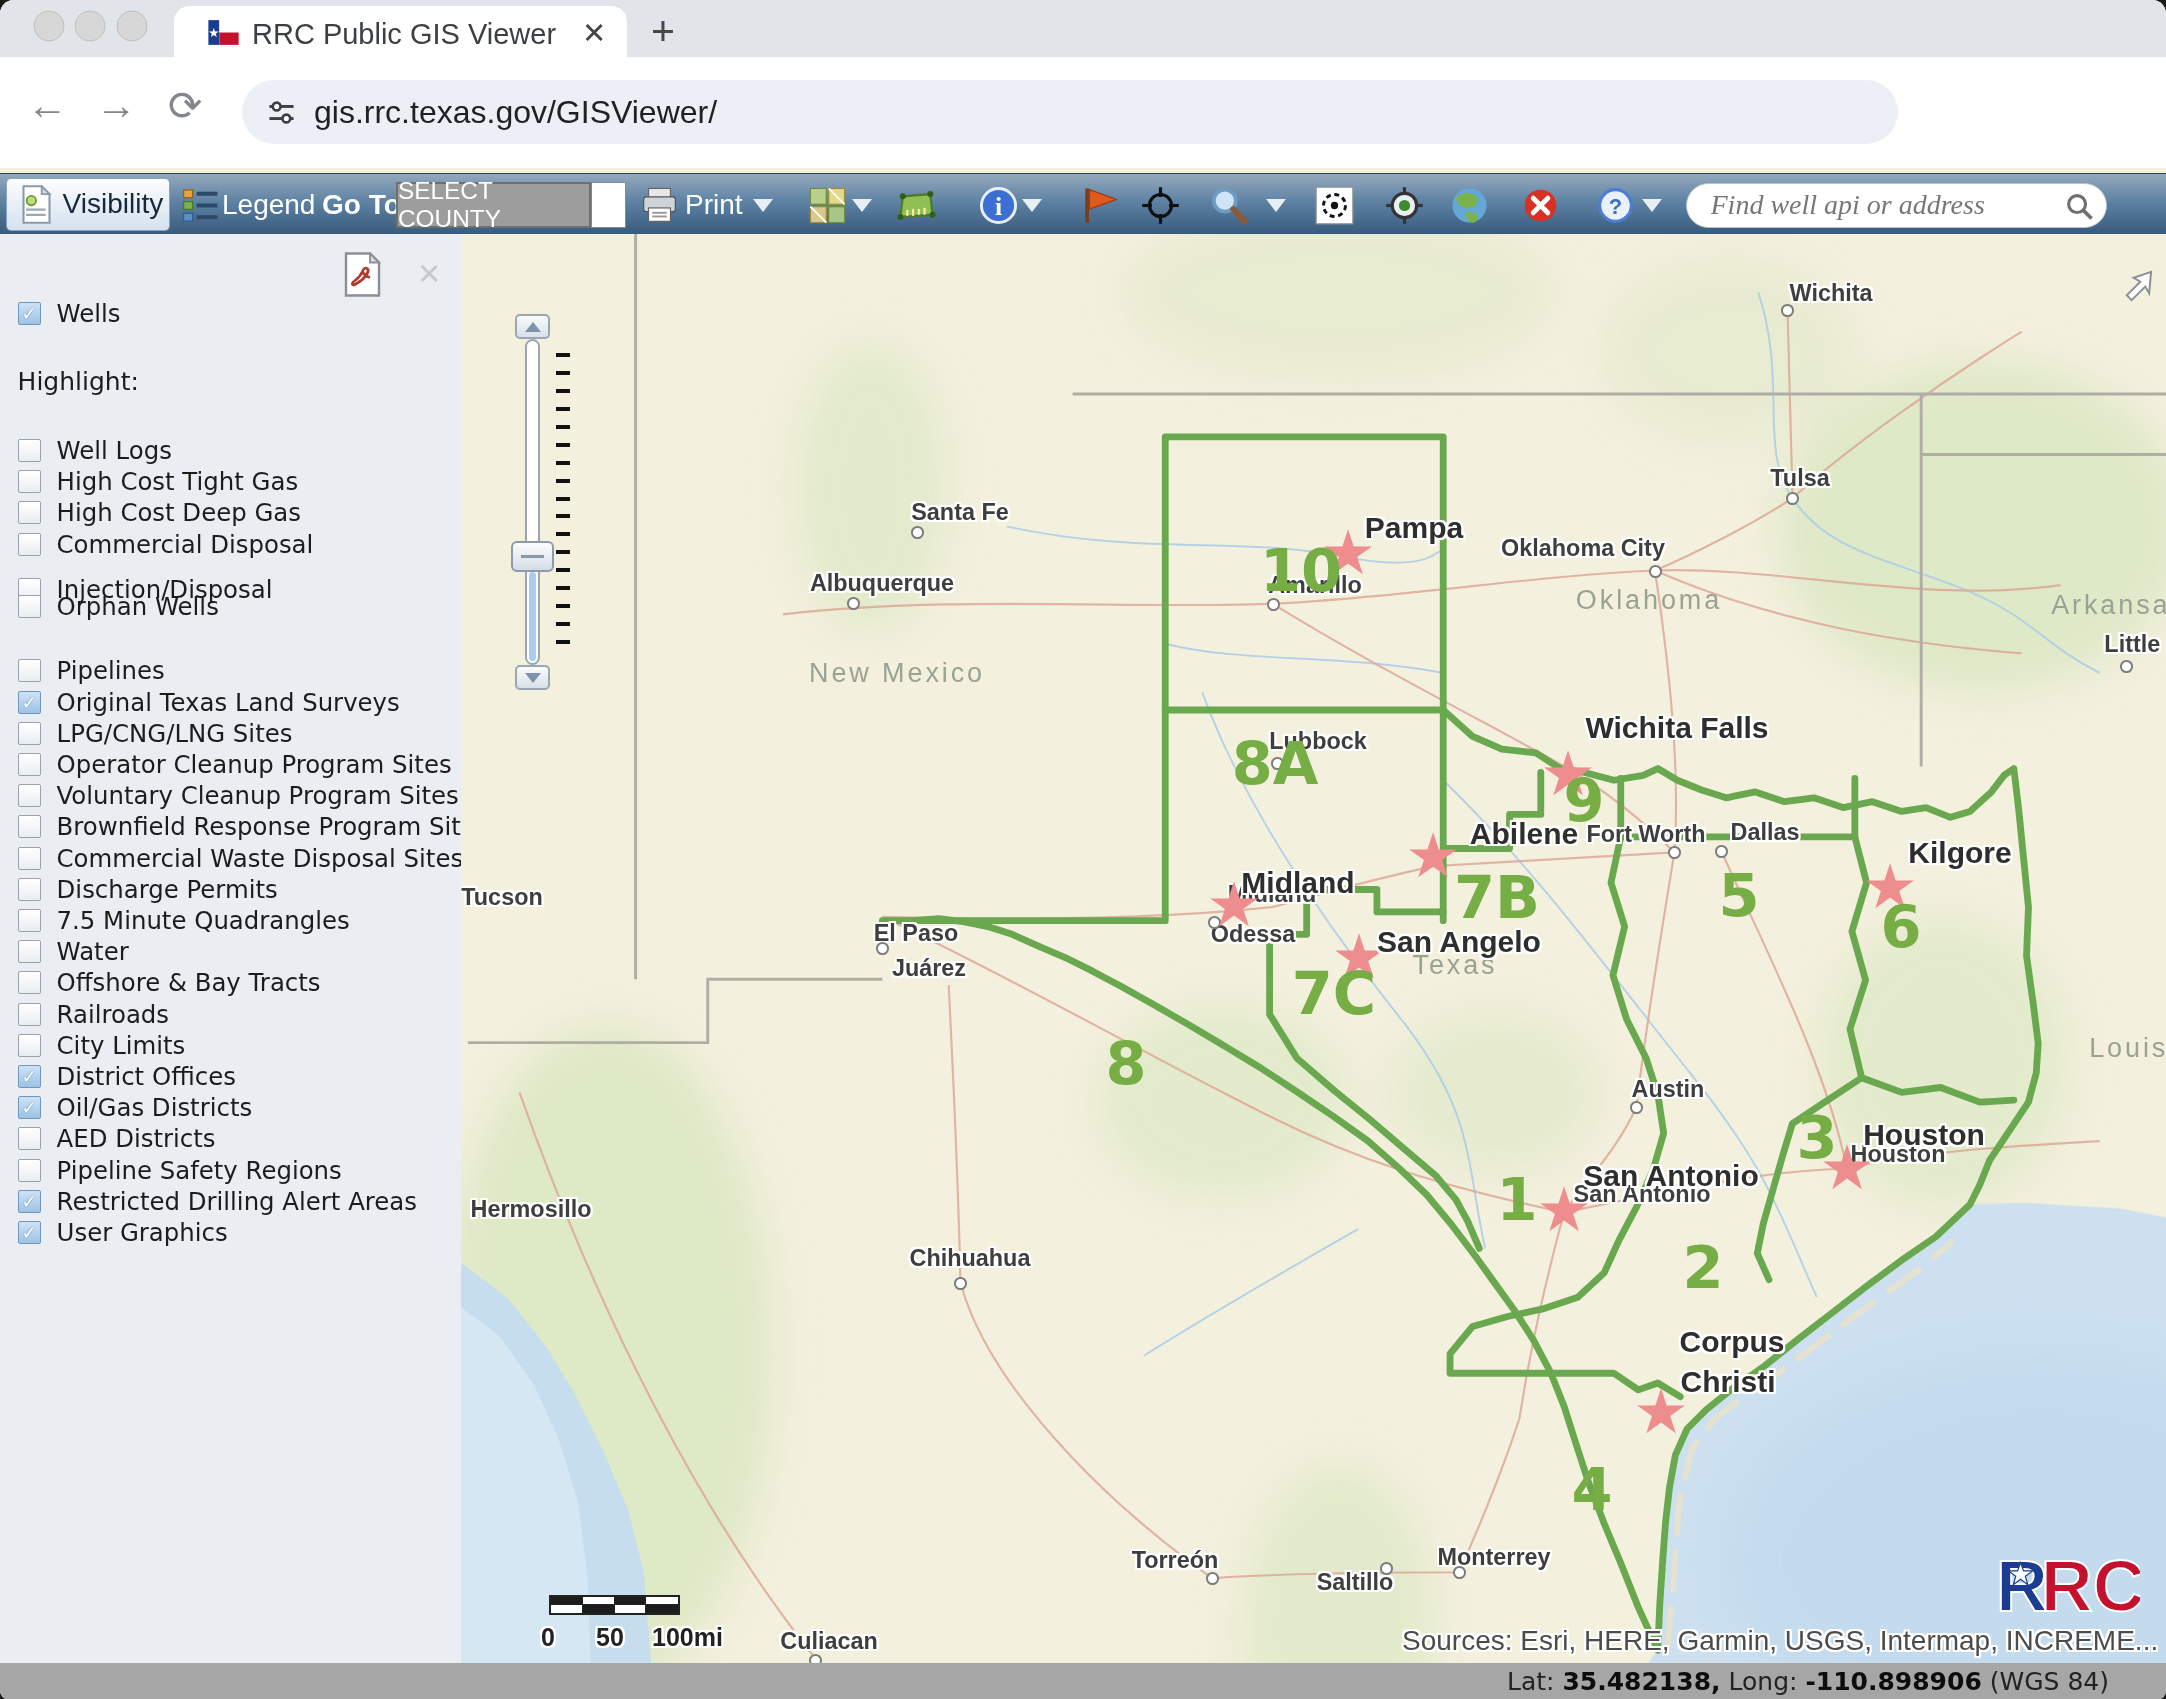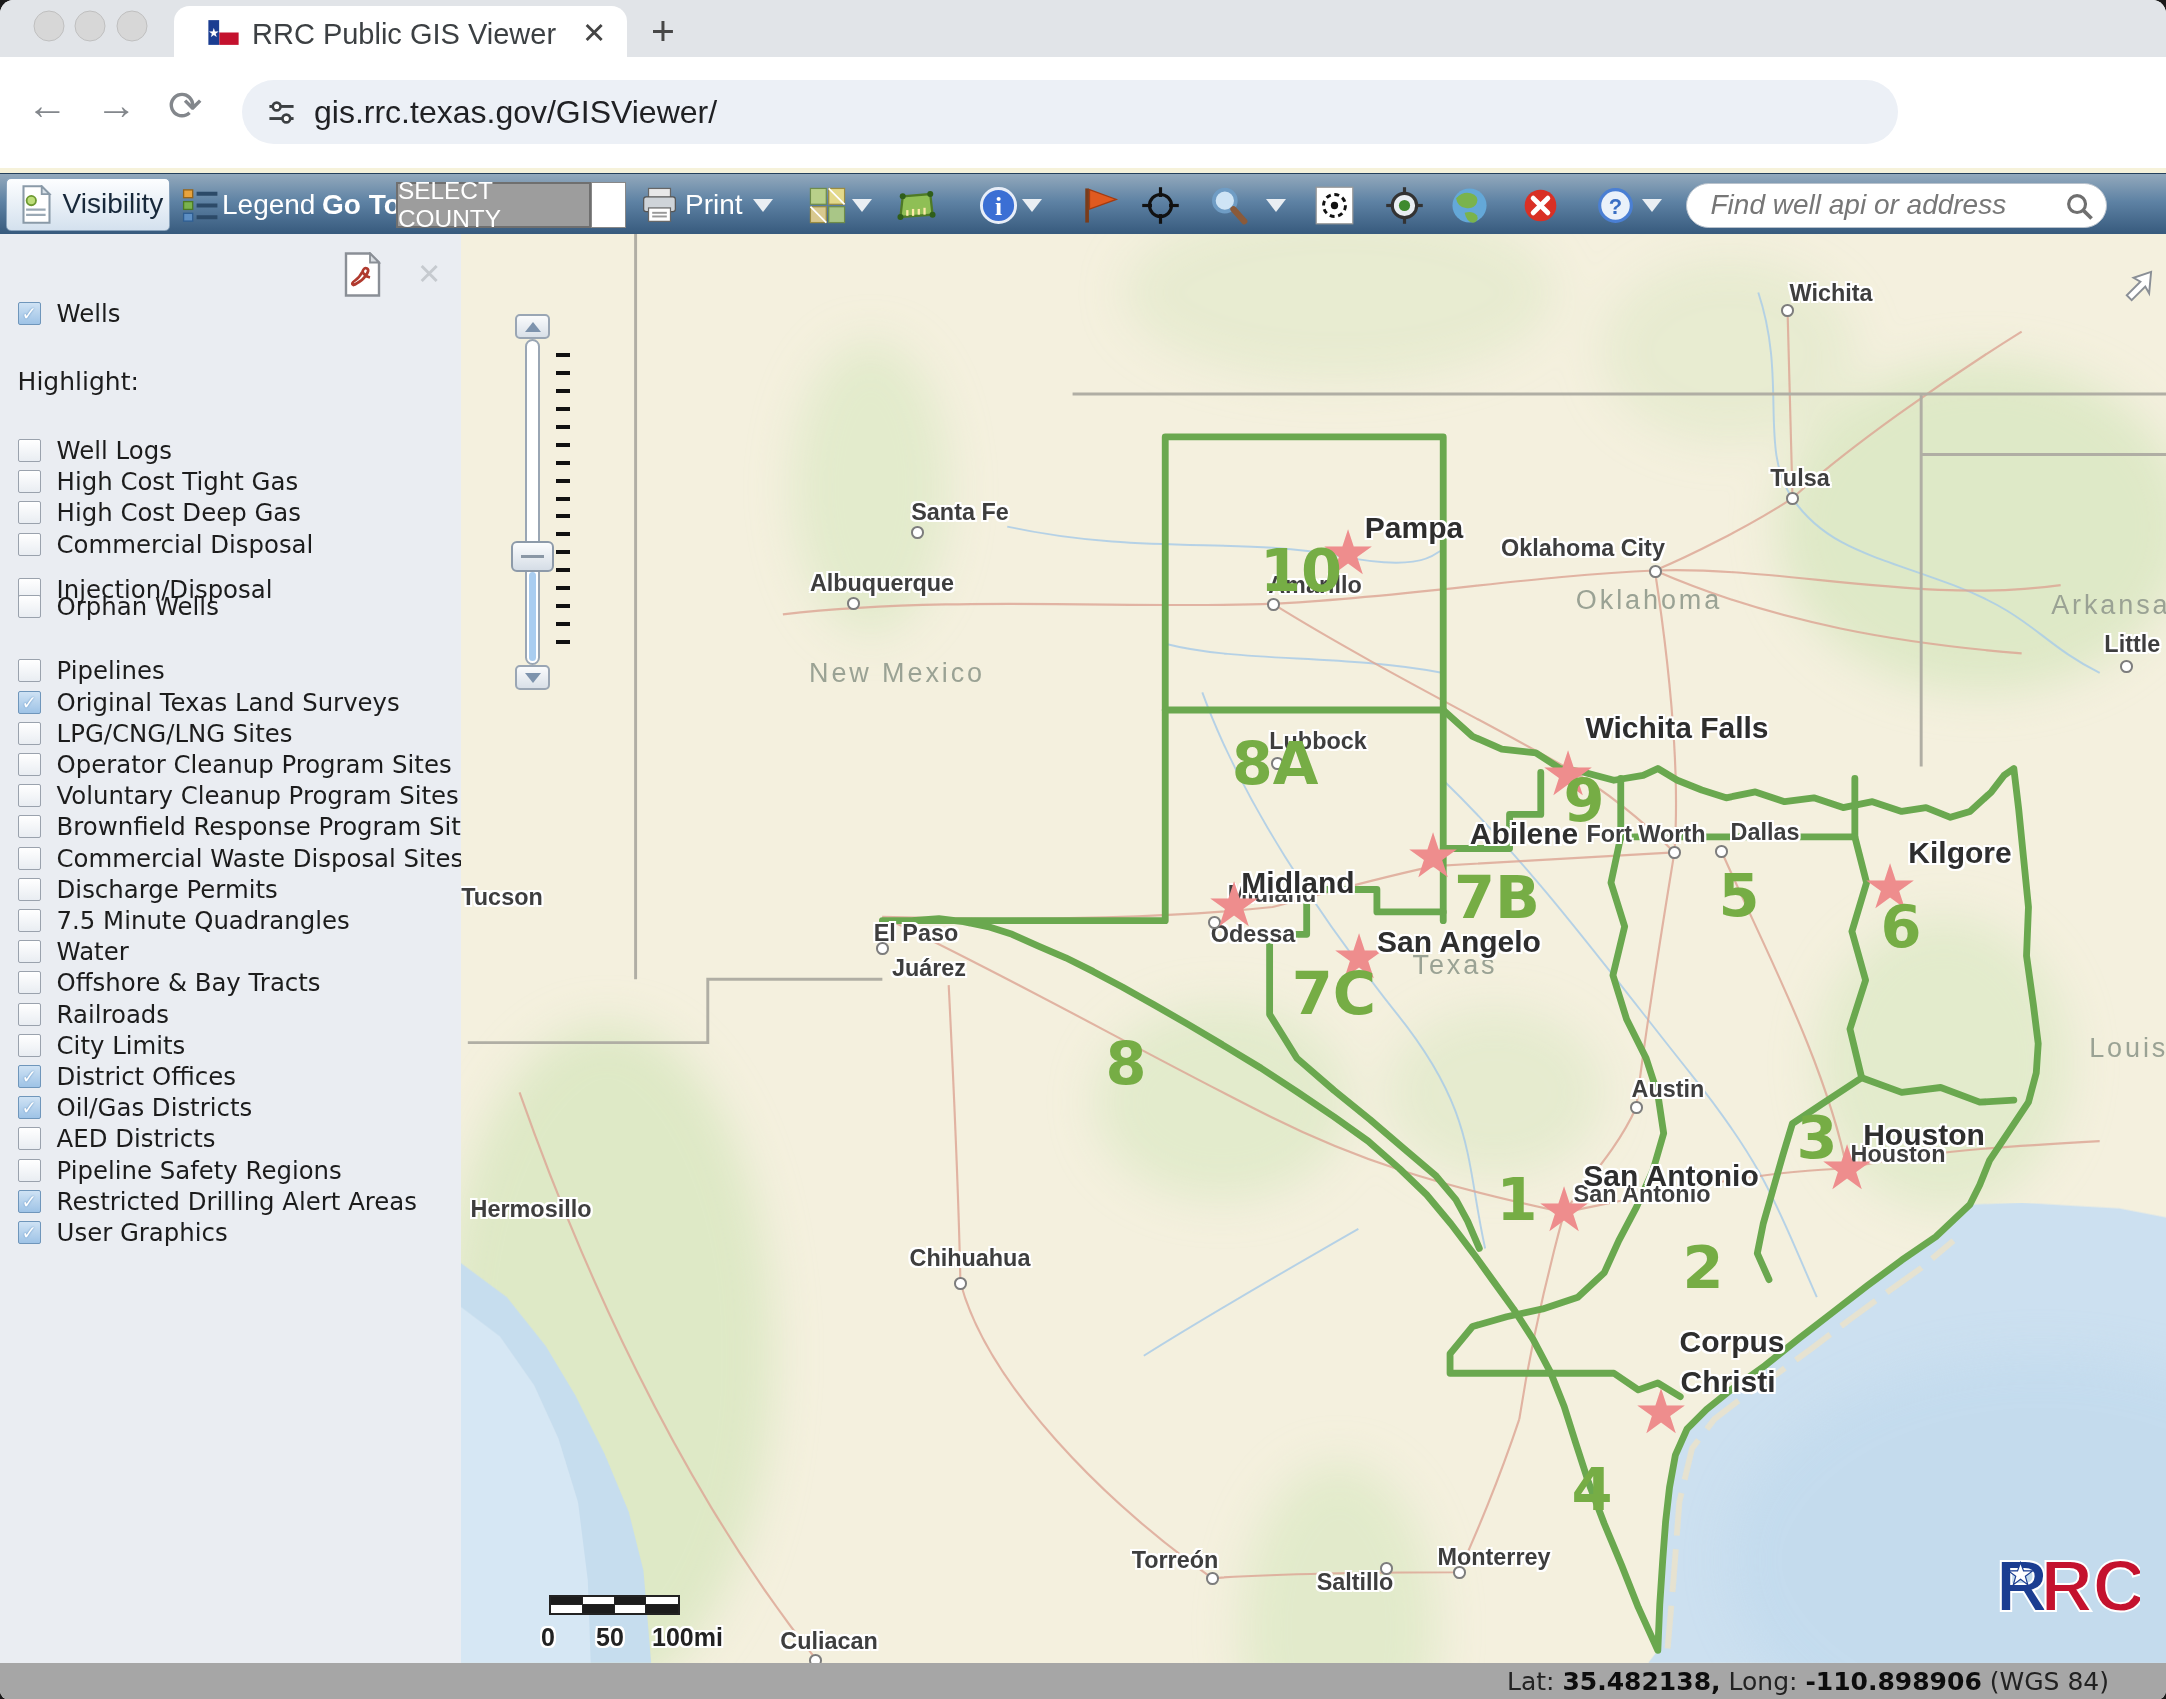--- a/index.html
+++ b/index.html
@@ -22,21 +22,21 @@
   
   #toolbar{position:absolute;left:0;top:173px;width:100%;height:61px;background:linear-gradient(180deg,#93a9bc 0%,#5e82a4 45%,#36597c 100%);border-top:1px solid #24405c;}
   #visibility-btn{position:absolute;left:5.9px;top:3.9px;width:164px;height:53px;background:linear-gradient(180deg,#fdfeff,#d4e1ee);border:1px solid #8aa4bd;border-radius:4.9px;display:flex;align-items:center;gap:9px;padding-left:11.7px;box-sizing:border-box;}
   #visibility-btn span.lbl{font-size:28px;color:#17283a;}
   .tb-label{position:absolute;top:14.6px;font-size:28px;color:#fff;}
   #county-btn{position:absolute;left:396px;top:7.8px;width:195px;height:46px;background:#9d9d9d;border:2px solid #6f6f6f;color:#fff;font-size:24.4px;display:flex;align-items:center;justify-content:center;box-sizing:border-box;}
   #county-input{position:absolute;left:591px;top:7.8px;width:35px;height:46px;background:#fff;border:1px solid #888;box-sizing:border-box;}
   .tb-ico{position:absolute;top:11.7px;width:39px;height:39px;}
   .dd{position:absolute;top:25px;width:0;height:0;border-left:10.7px solid transparent;border-right:10.7px solid transparent;border-top:13.7px solid #e9eef3;}
   #search-box{position:absolute;left:1686px;top:8.8px;width:421px;height:45px;background:#fff;border:1px solid #b9c2cc;border-radius:23.4px;box-sizing:border-box;}
-  #search-box input{position:absolute;left:21.5px;top:3.9px;width:341px;border:none;outline:none;background:transparent;font-size:28px;font-style:italic;color:#555;font-family:Liberation Sans, sans-serif;}
+  #search-box input{position:absolute;left:21.5px;top:3.9px;width:341px;border:none;outline:none;background:transparent;font-size:28px;font-style:italic;color:#555;font-family:Liberation Serif, serif;}
   #search-box input::placeholder{color:#777;}
   #search-mag{position:absolute;right:11.7px;top:7.8px;width:29px;height:29px;}
   
   #sidebar{position:absolute;left:0;top:234px;width:461px;height:1429px;background:#eaedf2;border-right:1px solid #b9bec6;font-family:"DejaVu Sans",sans-serif;}
   #pdf-icon{position:absolute;left:343px;top:17.6px;width:39px;height:45px;}
   #panel-close{position:absolute;left:417px;top:23.4px;font-size:29px;color:#c6cacf;}
   .cbrow{position:absolute;left:17.6px;display:flex;align-items:center;gap:15.6px;height:31px;}
   .cb{width:23.4px;height:23.4px;border:1px solid #9aa2ad;background:linear-gradient(180deg,#fff,#e9edf2);border-radius:2px;box-sizing:border-box;display:flex;align-items:center;justify-content:center;font-size:18.5px;color:#fff;}
   .cb.on{background:linear-gradient(180deg,#cfe2f4,#9ec3e6);border:1px solid #6f96bb;color:#fff;text-shadow:0 0 2px #5588bb;}
   .cbtext{font-size:24.4px;color:#1c1c1c;white-space:nowrap;}
@@ -551,20 +551,21 @@
         <div class="sc-w"></div>
       <div class="sc-w"></div>
         <div class="sc-b"></div>
         <div class="sc-w"></div>
         <div class="sc-b"></div>
     </div>
     <span class="sc-lab halo" style="left:80px">0</span>
     <span class="sc-lab halo" style="left:135px">50</span>
     <span class="sc-lab halo" style="left:191px">100mi</span>
 
+    <div id="attribution" class="halo">Sources: Esri, HERE, Garmin, USGS, Intermap, INCREME...</div>
 
     <svg id="expand-arrow" viewBox="0 0 36 36">
       <polygon points="33,3 15,9 22,13 8,27 13,32 27,18 31,25" fill="#fff" stroke="#8a8f96" stroke-width="2"></polygon>
     </svg>
 
     <svg id="rrc-logo" viewBox="0 0 150 84">
       <text x="2" y="70" font-size="74" font-weight="bold" font-family="Liberation Sans,sans-serif" fill="#1b3d91" stroke="#fff" stroke-width="2">R</text>
       <text x="48" y="70" font-size="74" font-weight="bold" font-family="Liberation Sans,sans-serif" fill="#c4122e" stroke="#fff" stroke-width="2">RC</text>
       <polygon points="26,18 31,32 46,32 34,41 38,55 26,46 14,55 18,41 6,32 21,32" fill="#fff" stroke="#1b3d91" stroke-width="2" transform="scale(0.62) translate(18,14)"></polygon>
     </svg>

